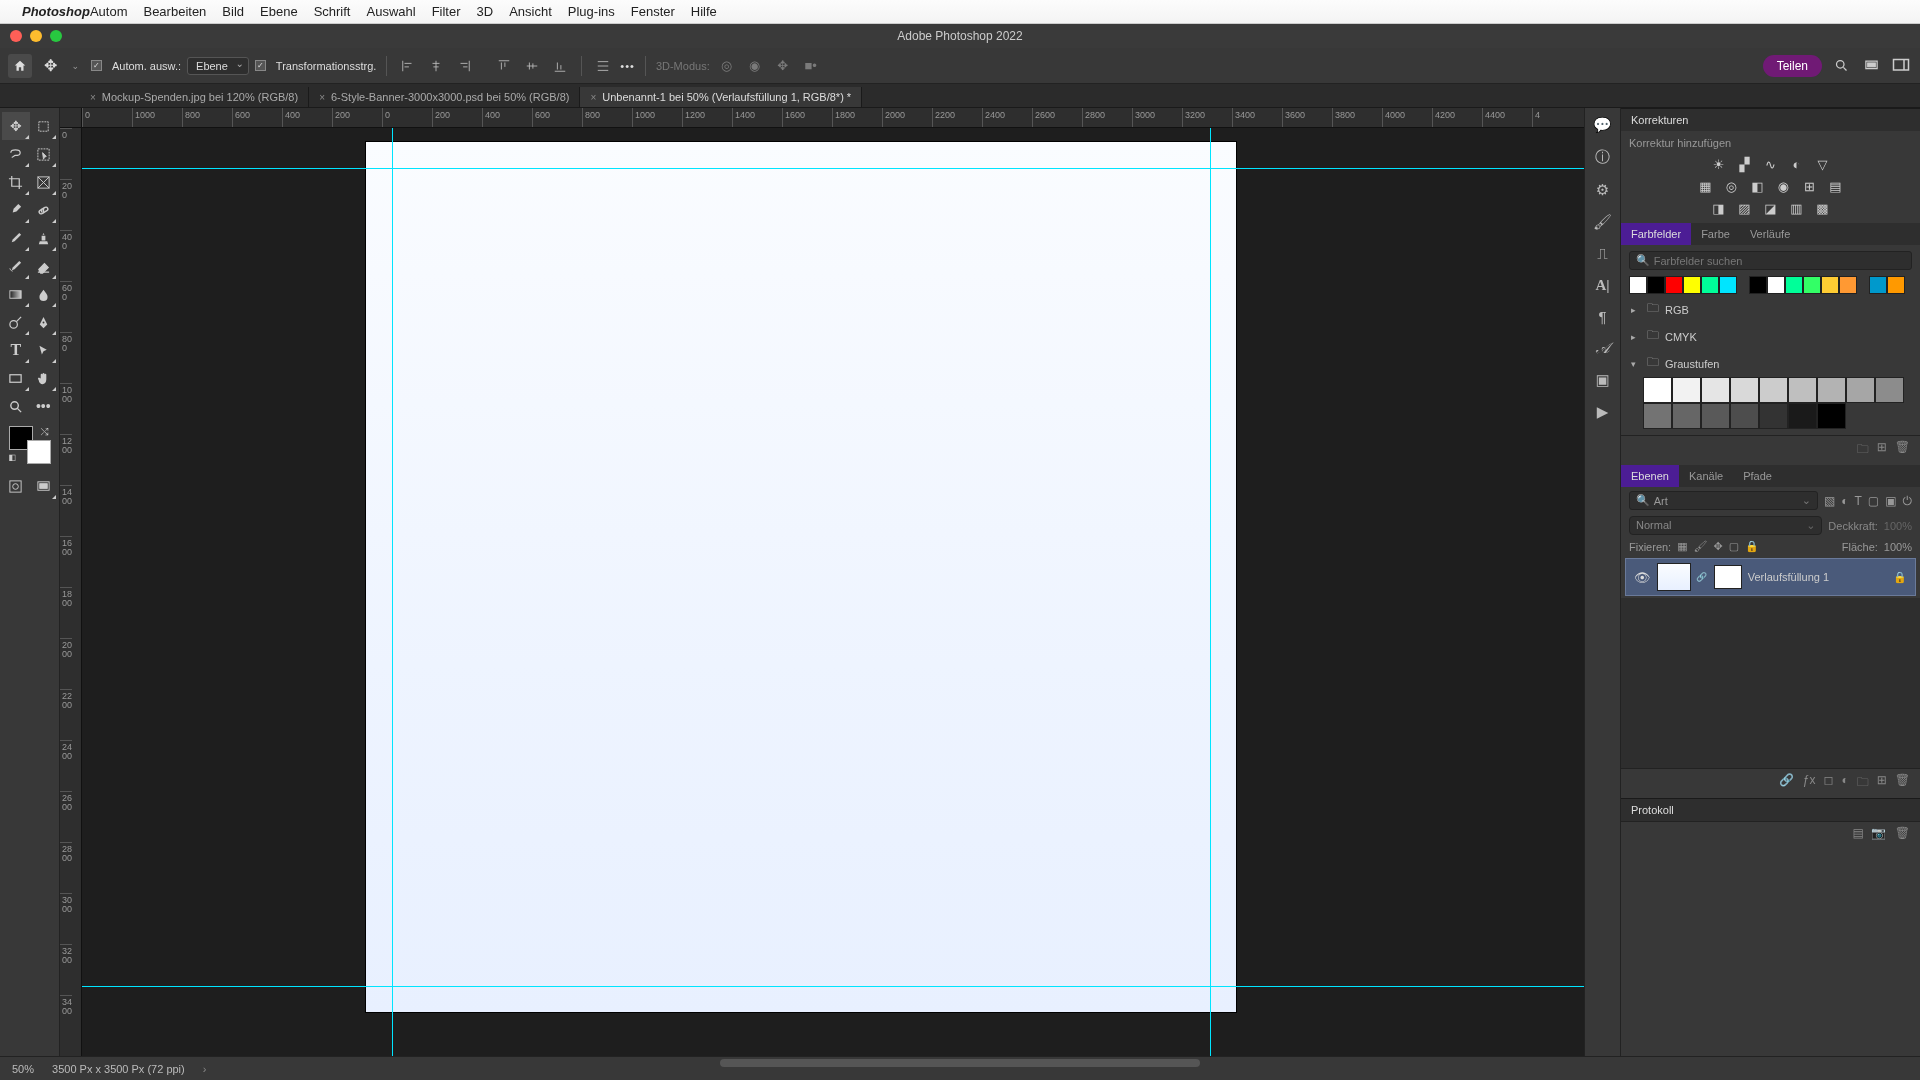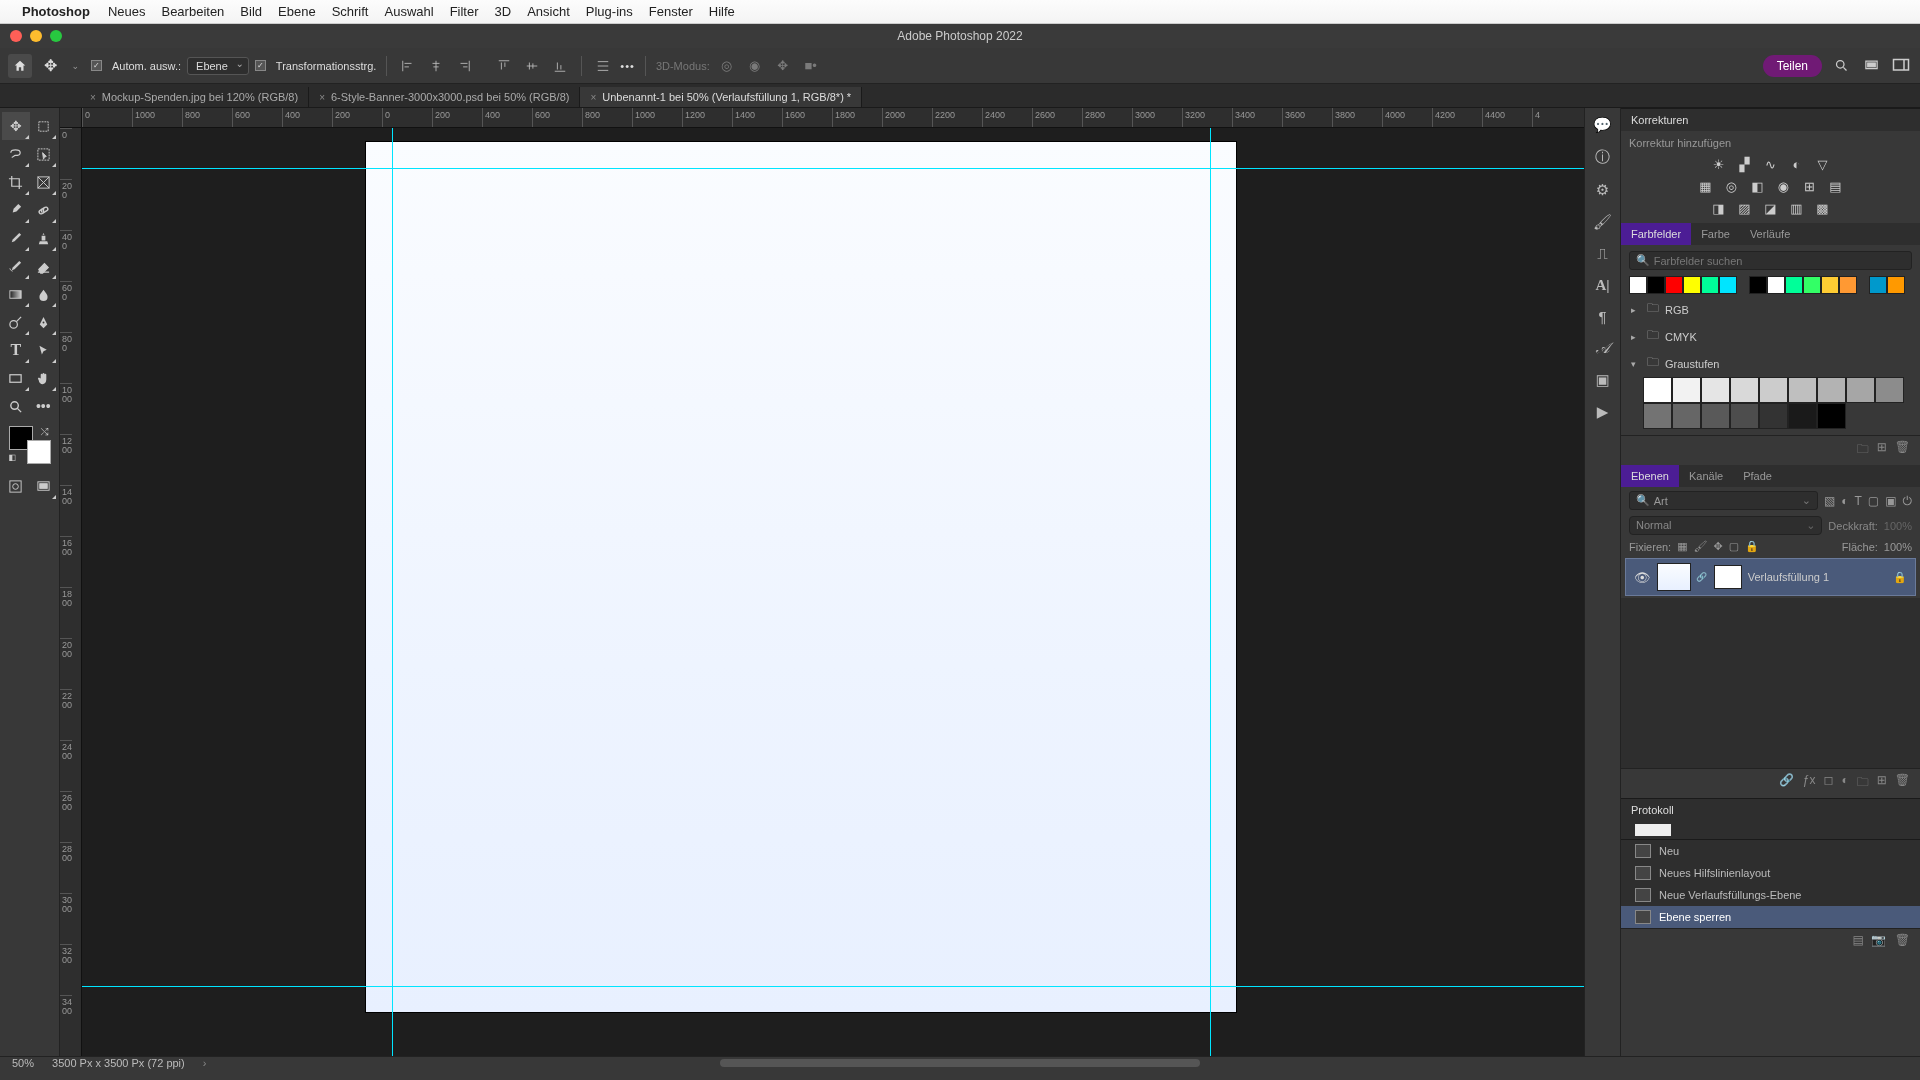--- a/index.html
+++ b/index.html
@@ -1,20 +1,20 @@
 <!DOCTYPE html>
 <html><head>
 <meta charset="utf-8">
 <style>
 * { margin: 0; padding: 0; box-sizing: border-box; font-family: -apple-system, "Helvetica Neue", Arial, sans-serif; user-select: none; }
 body { width: 1920px; height: 1080px; background: #1e1e1e; overflow: hidden; position: relative; }
 
 .macos-menubar { height: 24px; background: linear-gradient(#fcfcfc,#f4f4f4); display: flex; align-items: center; padding: 0 10px; font-size: 13px; color: #222; border-bottom: 1px solid #ccc; }
 .macos-menubar .apple { font-size: 15px; margin-right: 12px; }
-.macos-menubar .app-name { font-weight: 600; margin-right: 18px; }
+.macos-menubar .app-name { font-weight: 600; margin-right: 0; font-style: italic; }
 .macos-menubar .menu-item { margin-right: 16px; cursor: default; }
 
 .title-bar { height: 24px; background: #3a3a3a; display: flex; align-items: center; padding-left: 10px; position: relative; }
 .traffic-light { width: 12px; height: 12px; border-radius: 50%; margin-right: 8px; }
 .tl-red { background: #ff5f57; } .tl-yellow { background: #febc2e; } .tl-green { background: #28c840; }
 .title-bar .title { position: absolute; left: 50%; transform: translateX(-50%); color: #ccc; font-size: 12px; }
 
 .options-bar { height: 36px; background: #383838; display: flex; align-items: center; padding: 0 8px; border-bottom: 1px solid #222; font-size: 11px; color: #ddd; gap: 6px; }
 .options-bar .home-btn { width: 24px; height: 24px; background: #4a4a4a; border-radius: 3px; display: flex; align-items: center; justify-content: center; }
 .options-bar .cross { font-size: 16px; margin: 0 6px; }
@@ -103,33 +103,33 @@
 .layer-item .name { flex: 1; }
 .layer-item .lock { font-size: 11px; color: #ccc; }
 .layer-empty { height: 170px; background: #2e2e2e; }
 .hist-body { background: #2e2e2e; }
 .hist-item { display: flex; align-items: center; gap: 8px; padding: 4px 14px; color: #bbb; }
 .hist-item.sel { background: #4a5a7a; color: #fff; }
 .hist-item .hic { width: 16px; height: 14px; border: 1px solid #888; background: #444; }
 .hist-snap { display: flex; padding: 3px 14px; align-items: center; gap: 8px; border-bottom: 1px solid #1a1a1a; }
 .hist-snap .snap-th { width: 36px; height: 12px; background: #eee; }
 
-.status-bar { position: absolute; bottom: 0; left: 0; right: 0; height: 24px; background: #383838; display: flex; align-items: flex-start; padding: 0 12px; font-size: 11px; color: #bbb; border-top: 1px solid #222; gap: 18px; }
+.status-bar { position: absolute; bottom: 0; left: 0; right: 0; height: 24px; background: #383838; display: flex; align-items: center; padding: 0 12px; font-size: 11px; color: #bbb; border-top: 1px solid #222; gap: 18px; }
 .status-bar .scroll-thumb { position: absolute; left: 50%; transform: translateX(-50%); top: 2px; width: 480px; height: 8px; background: #555; border-radius: 4px; }
 .status-bar .chev2 { color: #888; }
 
 svg { display: block; }
 </style>
 </head>
 <body>
 
 <div class="macos-menubar">
   <span class="apple"></span>
   <span class="app-name">Photoshop</span>
-  <span class="menu-item">Neues</span>
+  <span class="menu-item">Autom</span>
   <span class="menu-item">Bearbeiten</span>
   <span class="menu-item">Bild</span>
   <span class="menu-item">Ebene</span>
   <span class="menu-item">Schrift</span>
   <span class="menu-item">Auswahl</span>
   <span class="menu-item">Filter</span>
   <span class="menu-item">3D</span>
   <span class="menu-item">Ansicht</span>
   <span class="menu-item">Plug-ins</span>
   <span class="menu-item">Fenster</span>
@@ -637,41 +637,20 @@
       <span>🔗</span>
       <span>ƒx</span>
       <span>◻</span>
       <span>◐</span>
       <span>🗀</span>
       <span>⊞</span>
       <span>🗑</span>
     </div>
 
     <div class="panel-header">Protokoll</div>
-    <div class="hist-body">
-      <div class="hist-snap">
-          <div class="snap-th"></div>
-        </div>
-      <div class="hist-item">
-          <div class="hic"></div>
-          <span>Neu</span>
-        </div>
-      <div class="hist-item">
-          <div class="hic"></div>
-          <span>Neues Hilfslinienlayout</span>
-        </div>
-      <div class="hist-item">
-          <div class="hic"></div>
-          <span>Neue Verlaufsfüllungs-Ebene</span>
-        </div>
-      <div class="hist-item sel">
-          <div class="hic"></div>
-          <span>Ebene sperren</span>
-        </div>
-    </div>
     <div class="panel-footer">
       <span>▤</span>
       <span>📷</span>
       <span>🗑</span>
     </div>
   </div>
 </div>
 
 <div class="status-bar">
   <span>50%</span>

